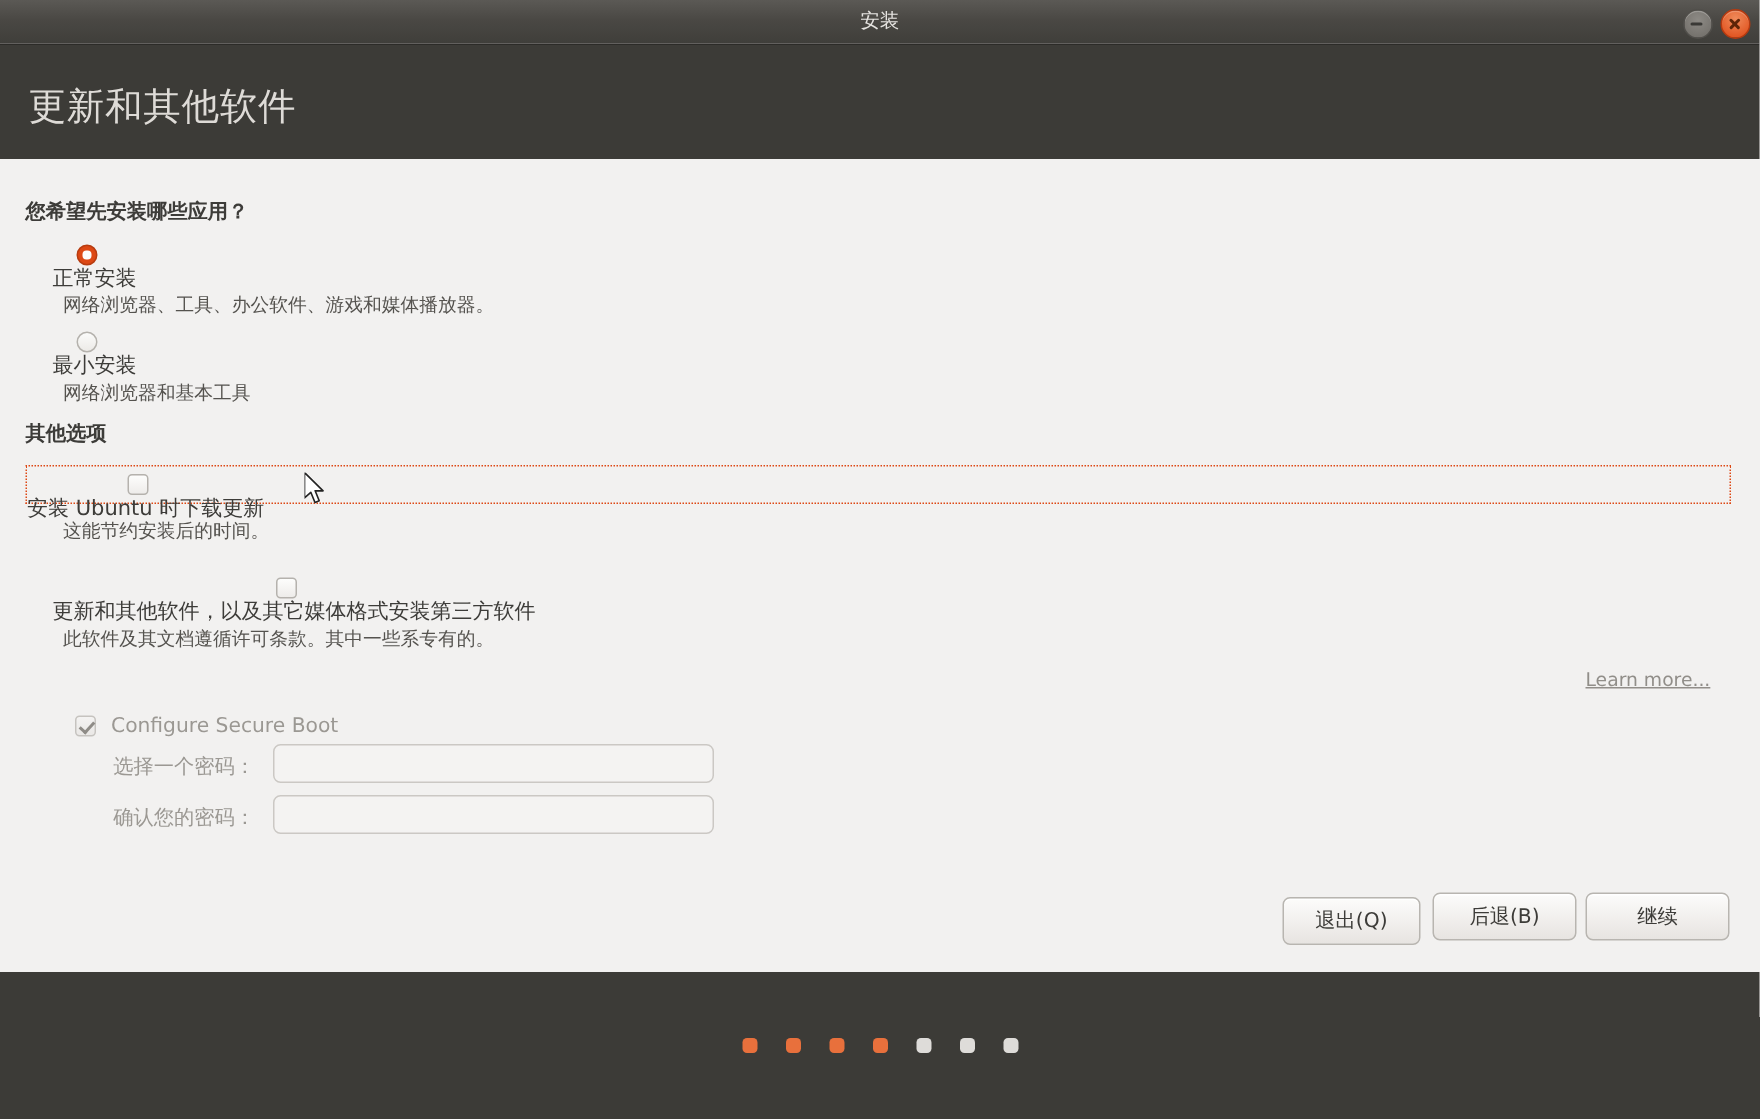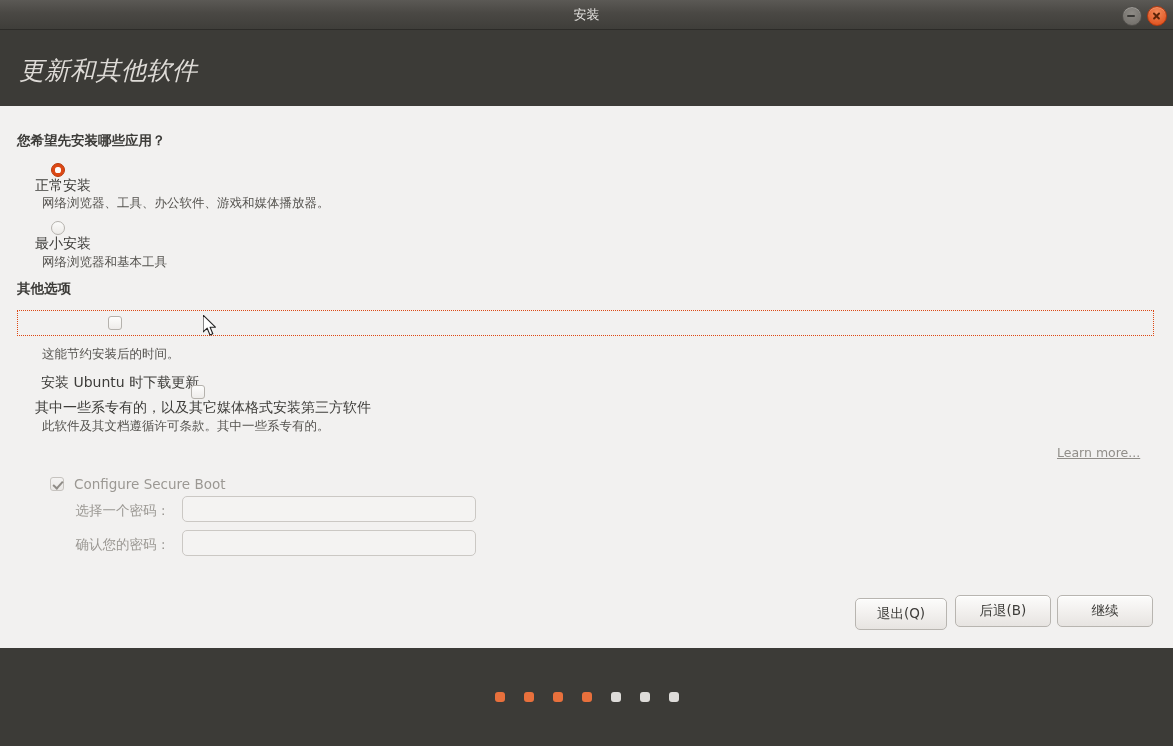--- a/index.html
+++ b/index.html
@@ -83,21 +83,20 @@
   .win-btn.close::before { transform: rotate(45deg); }
   .win-btn.close::after  { transform: rotate(-45deg); }
 
   
   .header {
     position: absolute;
     left: 0; top: 30px;
     width: 1173px;
     height: 76px;
     background: #3c3b37;
-    font-style: italic;
   }
   .header-title {
     position: absolute;
     left: 19px;
     top: 24px;
     color: #dedbd7;
     font-size: 25px;
     font-weight: normal;
     letter-spacing: 0.5px;
   }
@@ -340,29 +339,29 @@
 
   <div class="opt-row" style="left:25px; top:221px;">
     <span class="radio off"></span>
     <span class="opt-label">最小安装</span>
   </div>
   <div class="opt-desc" style="left:42px; top:254px;">网络浏览器和基本工具</div>
 
   <div class="section-title" id="q-other">其他选项</div>
 
   <div class="focus-frame"></div>
-  <div class="opt-row" style="left:31px; top:316px;gap:44px;">
+  <div class="opt-row" style="left:8px; top:316px;">
     <span class="checkbox"></span>
     <span class="opt-label">安装 Ubuntu 时下载更新</span>
   </div>
   <div class="opt-desc" style="left:42px; top:346px;">这能节约安装后的时间。</div>
 
   <div class="opt-row" style="left:25px; top:385px;">
     <span class="checkbox"></span>
-    <span class="opt-label">其中一些系专有的，以及其它媒体格式安装第三方软件</span>
+    <span class="opt-label">更新和其他软件，以及其它媒体格式安装第三方软件</span>
   </div>
   <div class="opt-desc" style="left:42px; top:418px;">此软件及其文档遵循许可条款。其中一些系专有的。</div>
 
   <div class="learn-more">Learn more...</div>
 
   <div class="secureboot-row">
     <span class="checkbox checked disabled"></span>
     <span class="secureboot-label">Configure Secure Boot</span>
   </div>
 

